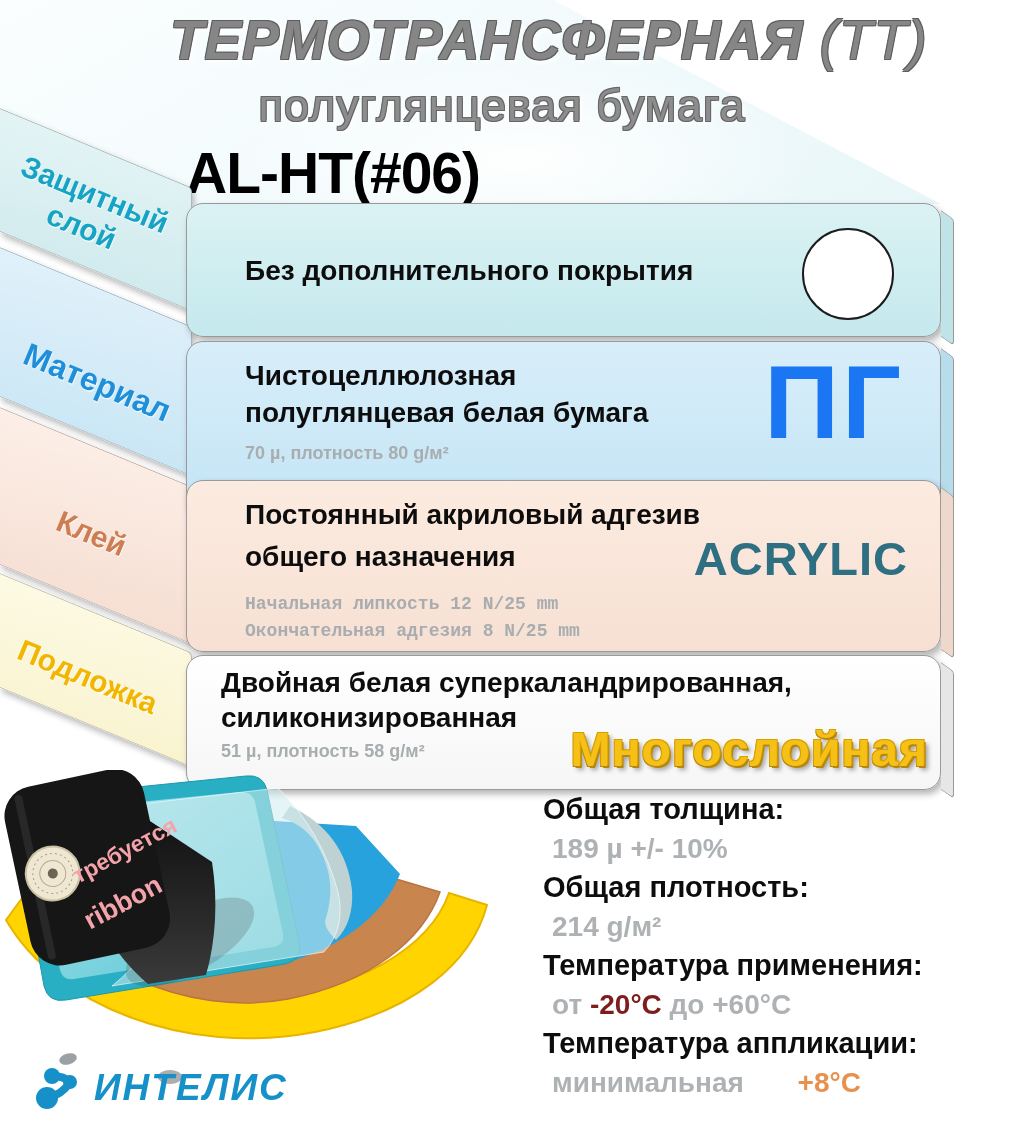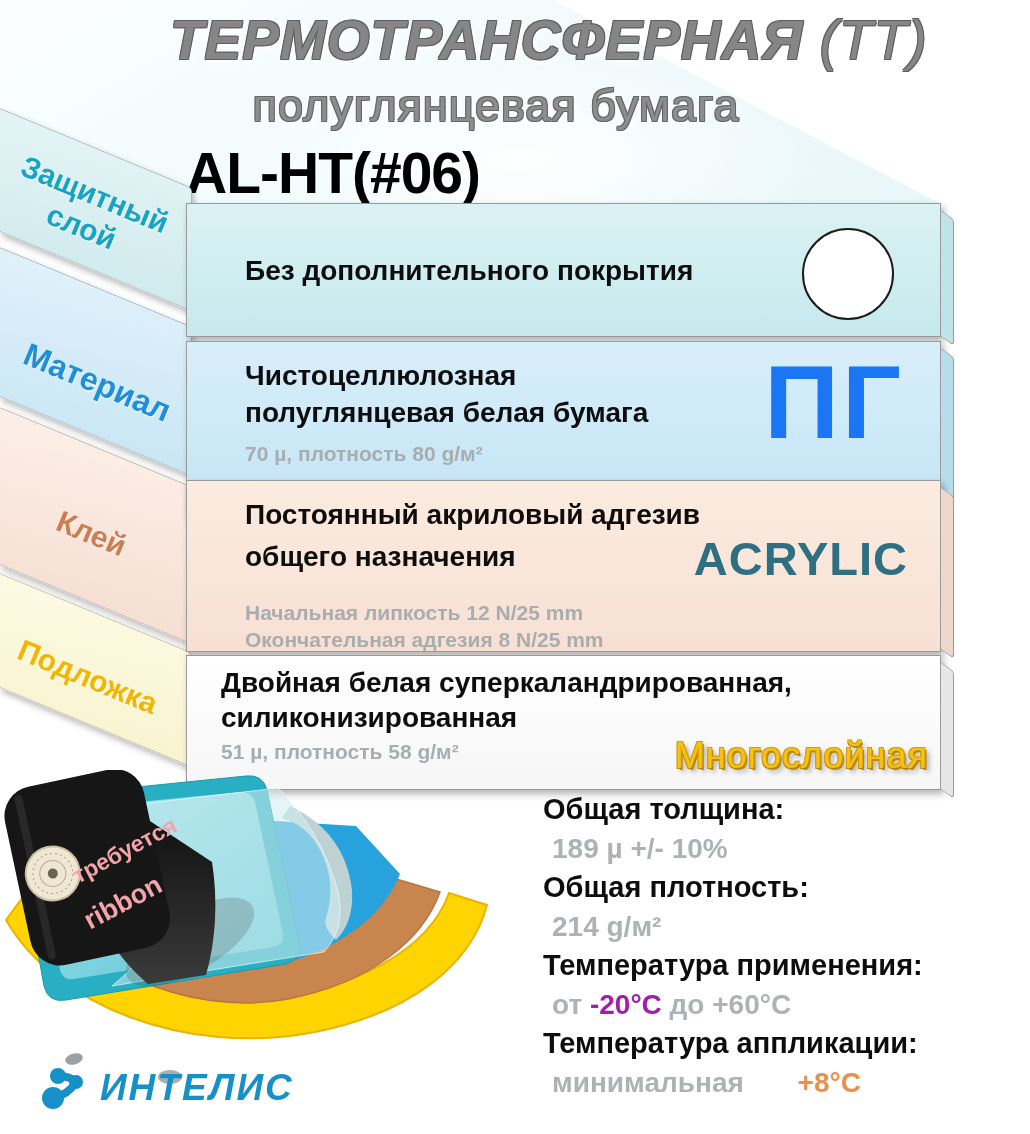--- a/index.html
+++ b/index.html
@@ -18,21 +18,21 @@
 
   
   .title-line1 {
     position:absolute; left:170px; top:8px; width:810px; text-align:left;
     font-size:55px; font-weight:700; font-style:italic; color:#868686; letter-spacing:1px;
     text-shadow:-1px -1px 0 #5e5e5e, 1px -1px 0 #5e5e5e, -1px 1px 0 #5e5e5e, 1px 1px 0 #5e5e5e, 3px 4px 6px rgba(255,255,255,.9);
     white-space:nowrap;
   }
   .title-line1 .t-suffix { font-weight:400; }
   .title-line2 {
-    position:absolute; left:156px; top:80px; width:680px; text-align:center;
+    position:absolute; left:162px; top:80px; width:680px; text-align:center;
     font-size:45px; font-weight:400; color:#8d8d8d; letter-spacing:1px;
     text-shadow:-1px -1px 0 #666, 1px -1px 0 #666, -1px 1px 0 #666, 1px 1px 0 #666, 3px 4px 6px rgba(255,255,255,.9);
     white-space:nowrap;
   }
   .product-code {
     position:absolute; left:186px; top:140px;
     font-size:57px; font-weight:700; color:#000; letter-spacing:-1px; white-space:nowrap;
   }
 
   
@@ -53,21 +53,21 @@
     text-shadow:1px 1px 1px rgba(255,255,255,.8);
   }
   .tab-label1 { left:24px; top:146px; width:168px; font-size:30px; color:#16a3c4; }
   .tab-label2 { left:30px; top:336px; width:160px; font-size:32px; color:#1e8fd8; }
   .tab-label3 { left:52px; top:498px; width:100px; font-size:30px; color:#cd7d52; }
   .tab-label4 { left:16px; top:628px; width:170px; font-size:30px; color:#f2b600; }
 
   
   .card {
     position:absolute; left:186px; width:755px;
-    border:1px solid #9a9a9a; border-radius:0;
+    border:1px solid #9a9a9a; border-radius:17px;
     box-shadow:3px 4px 7px rgba(0,0,0,.3);
   }
   .card1 { top:203px; height:134px; background:linear-gradient(#dbf2f4,#c5e9ed); display:flex; align-items:center; }
   .card2 { top:341px; height:176px; background:linear-gradient(#d8eefa,#c3e4f5); padding:15px 0 0 58px; }
   .card3 { top:480px; height:172px; background:linear-gradient(#fcebe0,#f7e0d3); padding:13px 0 0 58px; }
   .card4 { top:655px; height:135px; background:linear-gradient(#ffffff,#f6f6f6); padding:9px 0 0 34px; }
 
   .card-side {
     position:absolute; right:-14px; top:6px; width:13px; height:96%;
     transform:skewY(35deg); transform-origin:0 0;
@@ -75,55 +75,55 @@
   }
   .side1 { background:#bfe3e7; }
   .side2 { background:#b7dcec; }
   .side3 { background:#eed8cc; }
   .side4 { background:#e6e6e6; }
 
   .card-title { font-size:28px; font-weight:700; color:#0d0d0d; line-height:37px; }
   .card1 .card-title { padding-left:58px; }
   .card3 .card-title { line-height:42px; }
   .card4 .card-title { line-height:35px; }
-  .card-note { font-size:21px; font-weight:700; color:#a8adb0; line-height:27px; }
+  .card-note { font-size:18px; font-weight:700; color:#a8adb0; line-height:27px; }
   .card2 .card-note { margin-top:9px; }
-  .card3 .card-note-block { margin-top:21px; }
+  .card3 .card-note-block { margin-top:13px;font-family:Liberation Mono, monospace; }
   .card4 .card-note { margin-top:3px; }
 
   .circle-badge {
     position:absolute; right:46px; top:24px; width:92px; height:92px;
     background:#fff; border:2px solid #1c1c1c; border-radius:50%;
   }
   .pg-badge {
     position:absolute; right:36px; top:-8px;
     font-size:104px; font-weight:700; color:#1a76f3; letter-spacing:3px; line-height:136px;
   }
   .acrylic-badge {
     position:absolute; right:32px; top:50px;
     font-size:47px; font-weight:800; color:#2e6f82; letter-spacing:1px;
   }
   .multilayer-badge {
     position:absolute; right:12px; bottom:12px;
-    font-size:36px; font-weight:400; color:#f6c117; letter-spacing:1px;
+    font-size:48px; font-weight:700; color:#f6c117; letter-spacing:1px;
     text-shadow:-1px -1px 0 #d99e00, 1px -1px 0 #d99e00, -1px 1px 0 #b8860b, 2px 2px 0 #b8860b, 4px 4px 5px #9a9a9a;
   }
 
   
   .specs { position:absolute; left:543px; top:790px; width:480px; }
   .spec-label { font-size:29px; font-weight:700; color:#0d0d0d; line-height:39px; white-space:nowrap; }
   .spec-value { font-size:28px; font-weight:700; color:#aeb2b4; line-height:39px; padding-left:9px; white-space:nowrap; }
-  .hl-blue { color:#a21caf;text-align:right; }
+  .hl-blue { color:#7f1d1d;text-align:right; }
   .hl-orange { color:#e8914e;margin-left:46px; }
 
   
   .illustration { position:absolute; left:0; top:770px; }
 
   
-  .logo { position:absolute; left:36px; top:1050px; display:flex; align-items:center; }
+  .logo { position:absolute; left:30px; top:1050px; display:flex; align-items:center; }
   .logo-text {
     font-size:37px; font-weight:700; font-style:italic; color:#1590c8;
     letter-spacing:2px; margin-left:6px; padding-top:14px;
   }
 </style>
 </head>
 <body>
 
 <div class="stage">
 

